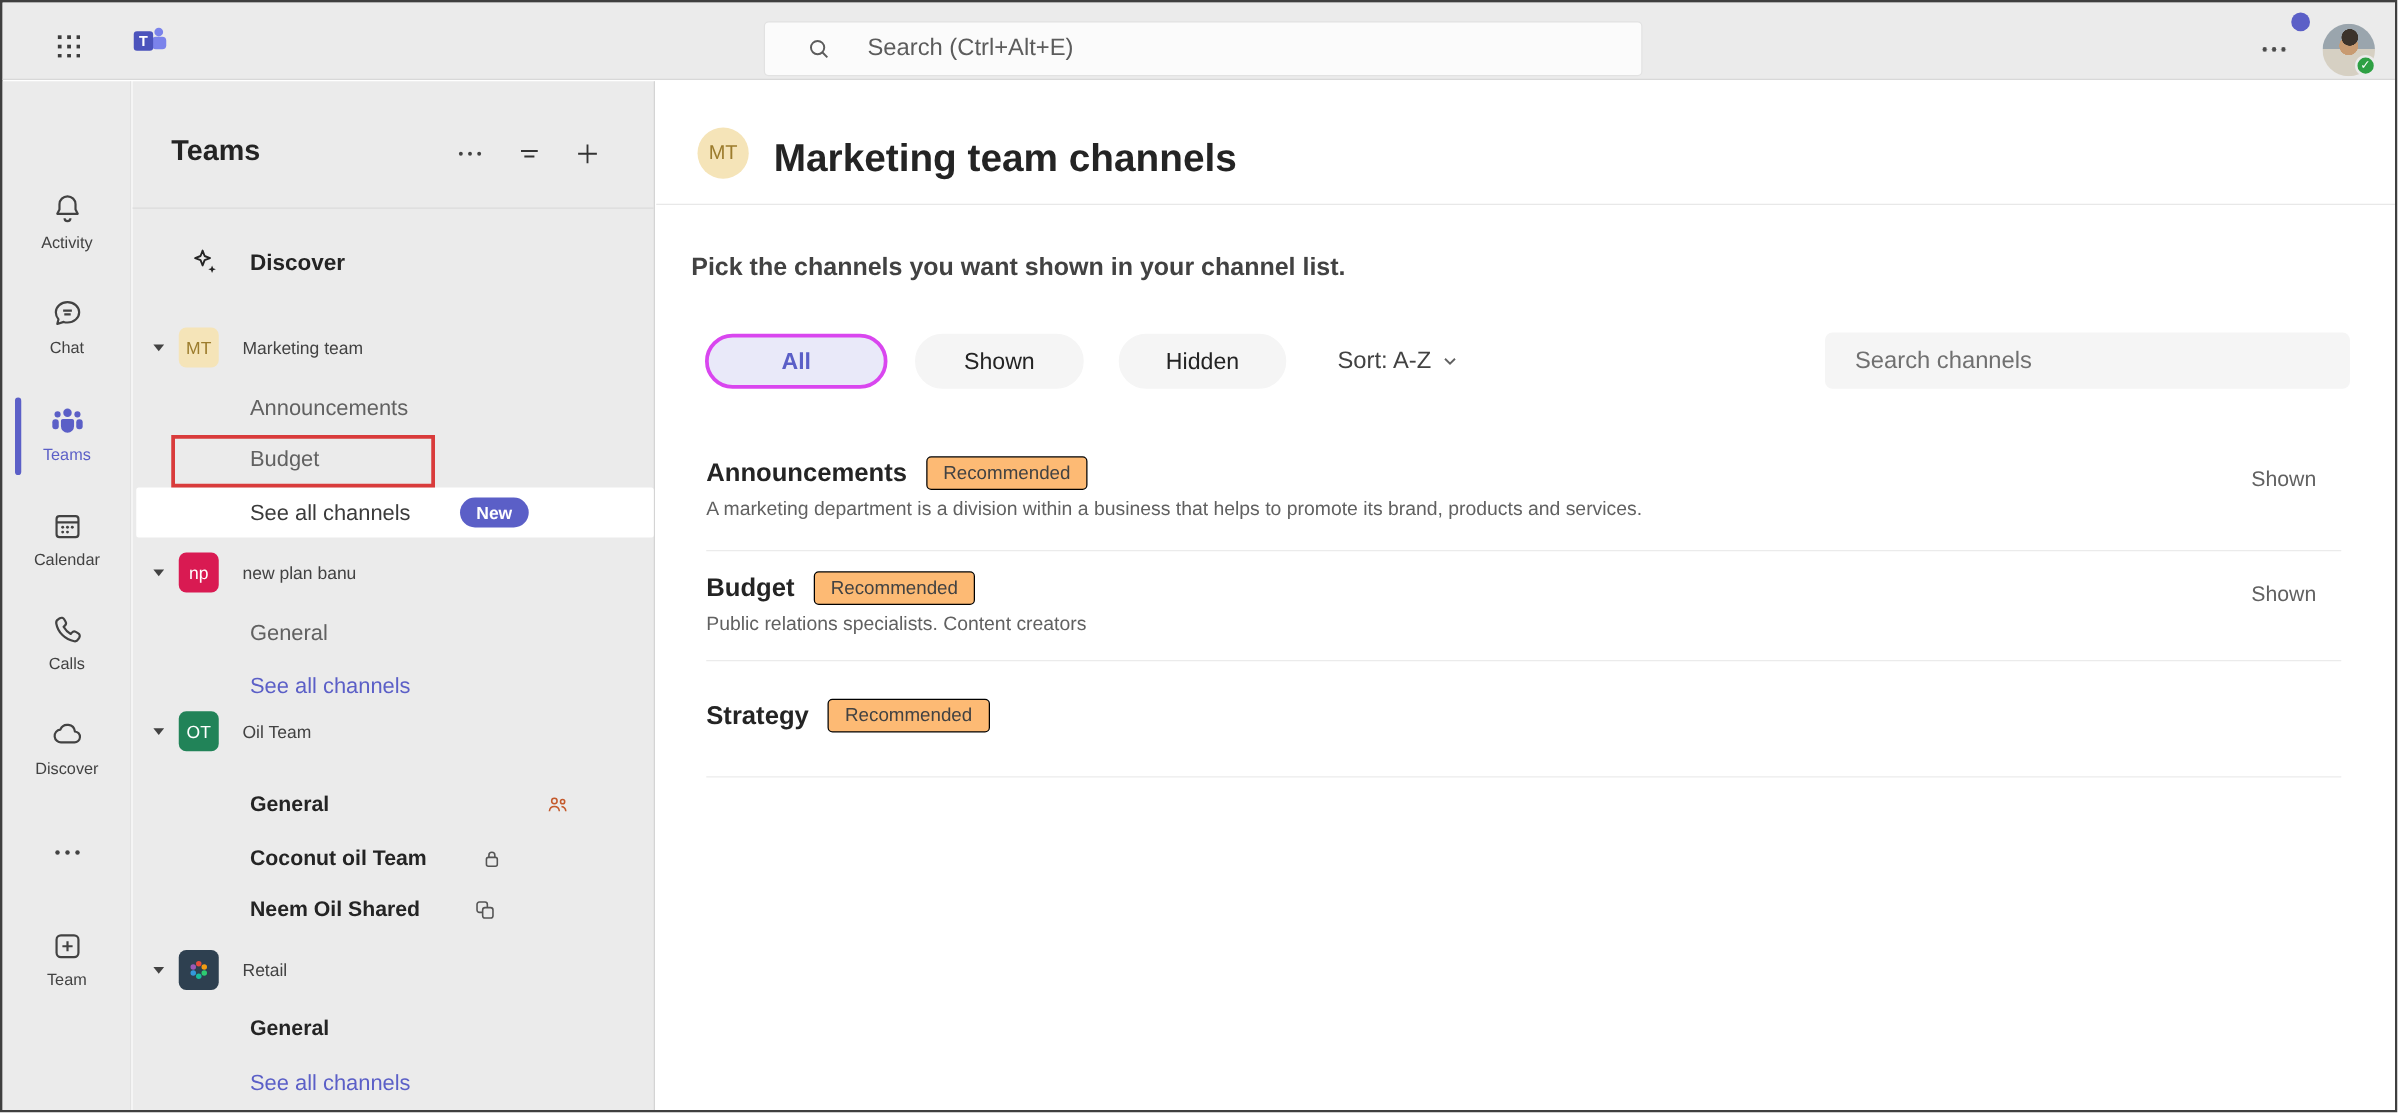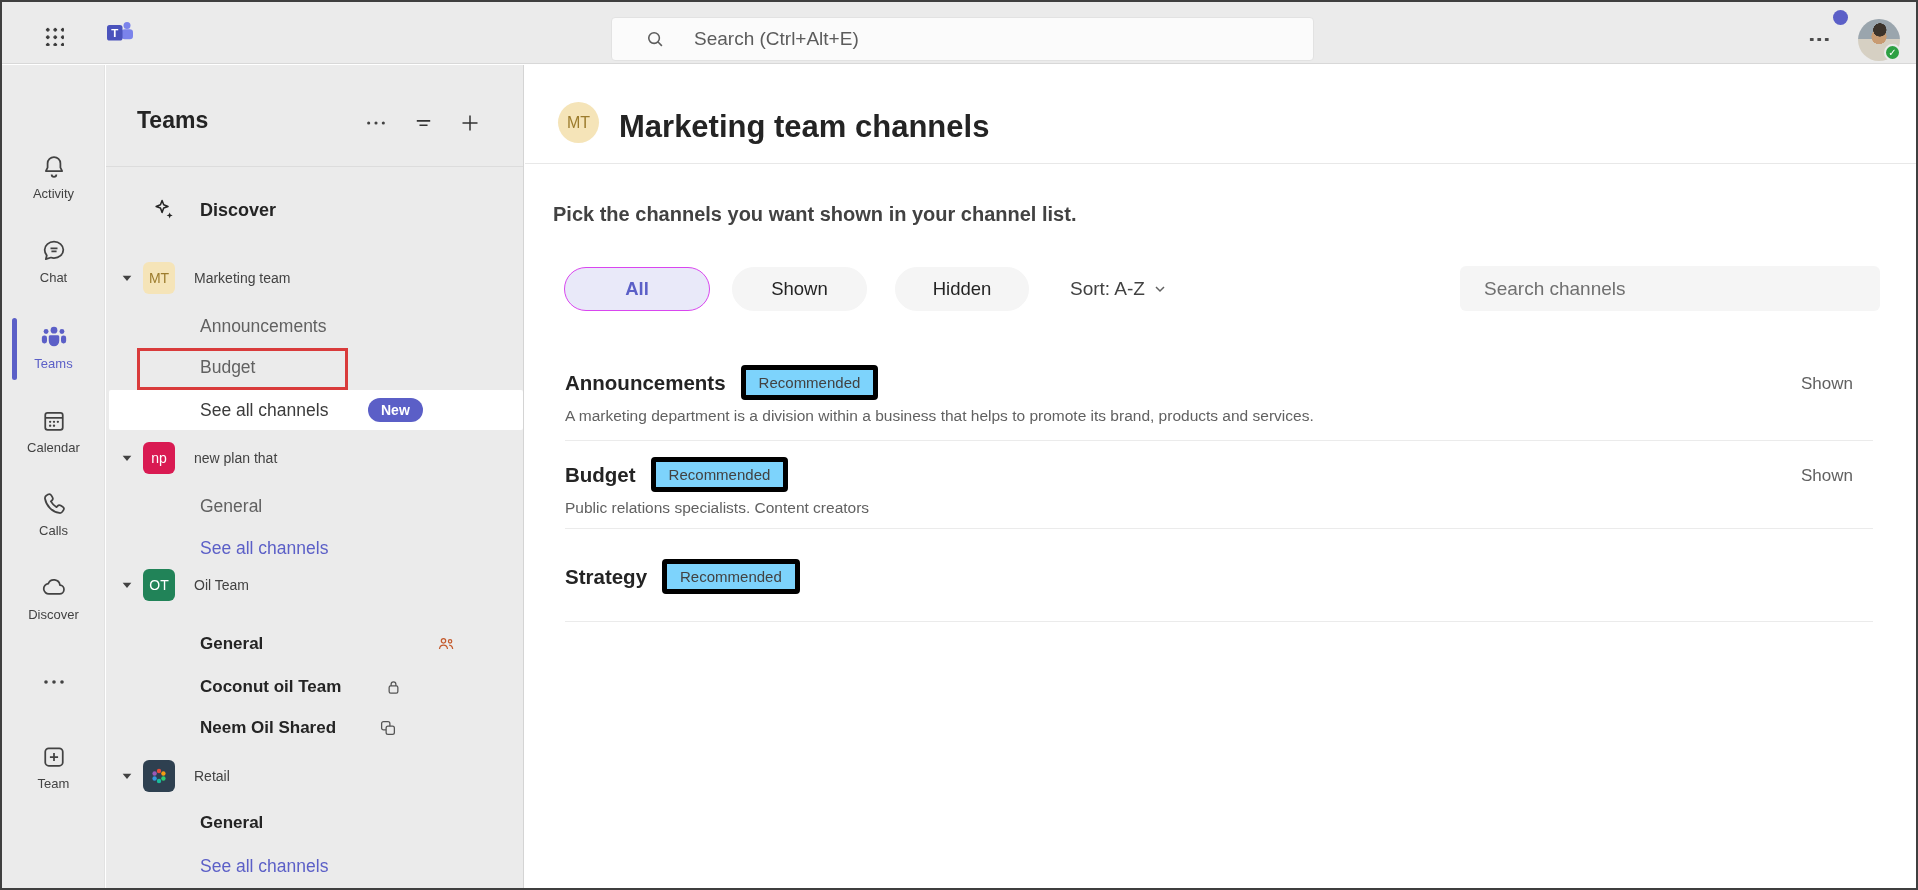--- a/index.html
+++ b/index.html
@@ -54,32 +54,32 @@
   .discover-label{position:absolute;left:94px;font-size:18px;font-weight:bold;color:#242424;}
   .annotation-box{position:absolute;left:31px;top:283px;width:211px;height:42px;border:3px solid #d93b3b;pointer-events:none;z-index:5;}
 
   
   .main{position:absolute;left:523px;top:63px;width:1393px;height:827px;background:#fff;}
   .m-avatar{position:absolute;left:33px;top:37px;width:41px;height:41px;border-radius:50%;background:#f5e4b8;color:#9c7c2d;font-size:16px;display:flex;align-items:center;justify-content:center;}
   .m-title{position:absolute;left:94px;top:44px;font-size:31px;font-weight:bold;color:#242424;}
   .m-divider{position:absolute;left:0;top:98px;width:100%;height:1px;background:#e8e8e8;}
   .m-subtitle{position:absolute;left:28px;top:138px;font-size:20px;font-weight:bold;color:#424242;}
   .pill{position:absolute;top:202px;height:44px;border-radius:22px;display:flex;align-items:center;justify-content:center;font-size:18.5px;cursor:pointer;background:#f5f5f5;color:#242424;border:1px solid #f5f5f5;}
-  .pill.sel{background:#e9e9f9;border:1px solid #d946ef;color:#5b5fc7;font-weight:bold;}
+  .pill.sel{background:#e9e9f9;border:3px solid #d946ef;color:#5b5fc7;font-weight:bold;}
   .pill-all{left:39px;width:146px;}
   .pill-shown{left:207px;width:135px;}
   .pill-hidden{left:370px;width:134px;}
   .sort{position:absolute;left:545px;top:213px;font-size:19px;color:#424242;display:flex;align-items:center;gap:8px;cursor:pointer;}
   .ch-search{position:absolute;left:935px;top:201px;width:420px;height:45px;background:#f5f5f5;border-radius:6px;display:flex;align-items:center;}
   .ch-search input{border:none;outline:none;background:transparent;font-size:19px;color:#707070;margin-left:22px;width:370px;}
   .ch-search input::placeholder{color:#707070;}
   .ch-row{position:absolute;left:40px;width:1308px;}
   .ch-head{display:flex;align-items:center;gap:15px;}
   .ch-name{font-size:20.5px;font-weight:bold;color:#242424;}
-  .rec-badge{background:#7dd3fc;border:5px solid #000000;border-radius:4px;padding:4px 13px;font-size:15px;color:#424242;}
+  .rec-badge{background:#fdba74;border:1px solid #000000;border-radius:4px;padding:4px 13px;font-size:15px;color:#424242;}
   .ch-desc{margin-top:7px;font-size:15.5px;color:#616161;}
   .ch-status{position:absolute;right:20px;top:9px;font-size:17px;color:#616161;cursor:pointer;}
   .ch-div{position:absolute;left:40px;width:1308px;height:1px;background:#ebebeb;}
 </style>
 </head>
 <body>
 
 <div class="screen">
 
   <div class="topbar">
@@ -229,21 +229,21 @@
     <div class="row hl" style="top:325px">
       <span class="c-label activeish" style="left:91px">See all channels</span>
       <span class="new-badge">New</span>
     </div>
 
     <div class="row" style="top:373px">
       <svg class="chev" viewBox="0 0 12 12">
           <path d="M2.3 4h7.4L6 8.6z" fill="#424242"></path>
         </svg>
       <span class="t-avatar" style="background:#d91a52;color:#fff">np</span>
-      <span class="t-name">new plan that</span>
+      <span class="t-name">new plan banu</span>
     </div>
     <div class="row" style="top:421px">
       <span class="c-label">General</span>
     </div>
     <div class="row" style="top:463px">
       <span class="c-label linkish">See all channels</span>
     </div>
 
     <div class="row" style="top:500px">
       <svg class="chev" viewBox="0 0 12 12">

